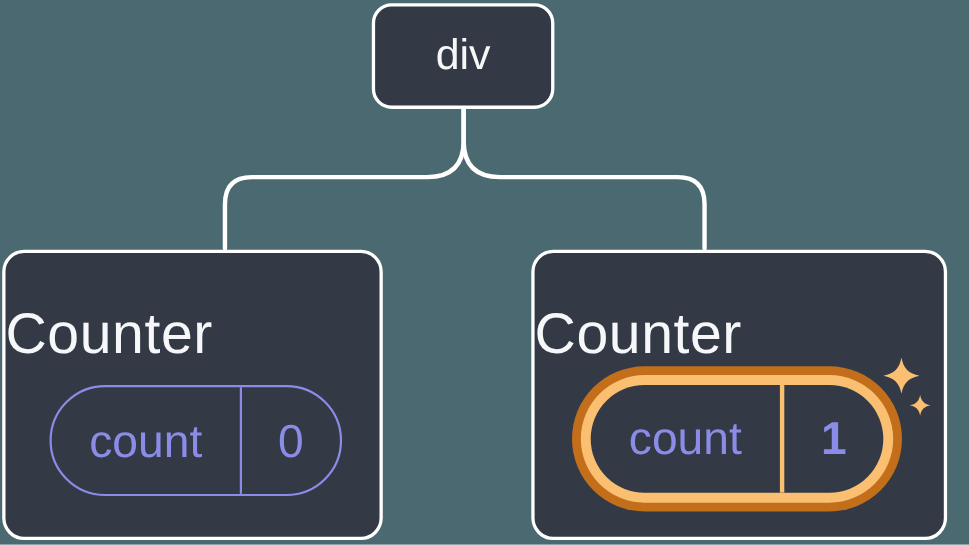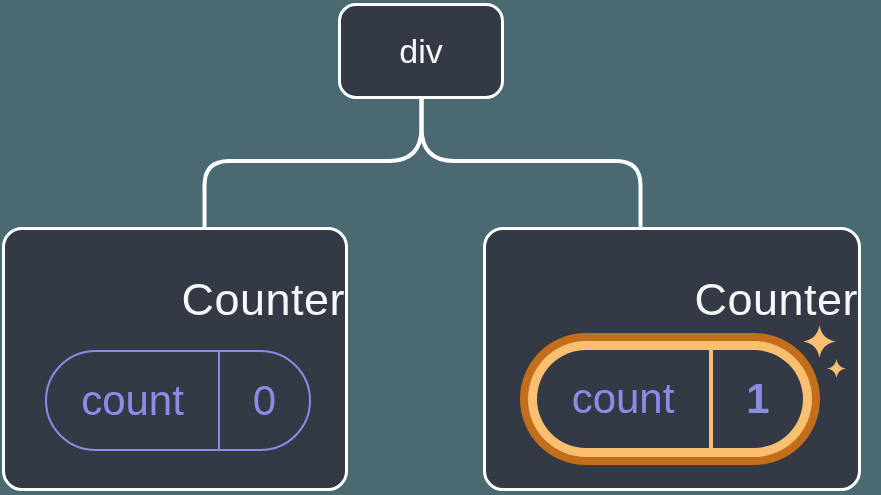--- a/index.html
+++ b/index.html
@@ -27,35 +27,35 @@
     box-sizing: border-box;
     background: #333A45;
     border: 3.5px solid #FFFFFF;
   }
   .node.root {
     left: 338px; top: 3px;
     width: 166px; height: 96px;
     border-radius: 18px;
     display: flex; align-items: center; justify-content: center;
     color: #F6F7F9;
-    font-size: 34px;
+    font-size: 39px;
   }
   .node.counter {
     top: 227px;
     height: 264px;
     border-radius: 20px;
   }
   .node.counter.left  { left: 2px;   width: 346px; }
   .node.counter.right { left: 483px; width: 378px; }
   .node-label {
     position: absolute;
     left: 0; right: 0; top: 44px;
-    text-align: right;
+    text-align: left;
     color: #F6F7F9;
-    font-size: 45px;
+    font-size: 52px;
     letter-spacing: 0.5px;
   }
   
   .pill {
     position: absolute;
     left: 40px; top: 120px;
     box-sizing: border-box;
     width: 266px; height: 101px;
     border: 2.5px solid #8A8CE8;
     border-radius: 50.5px;

